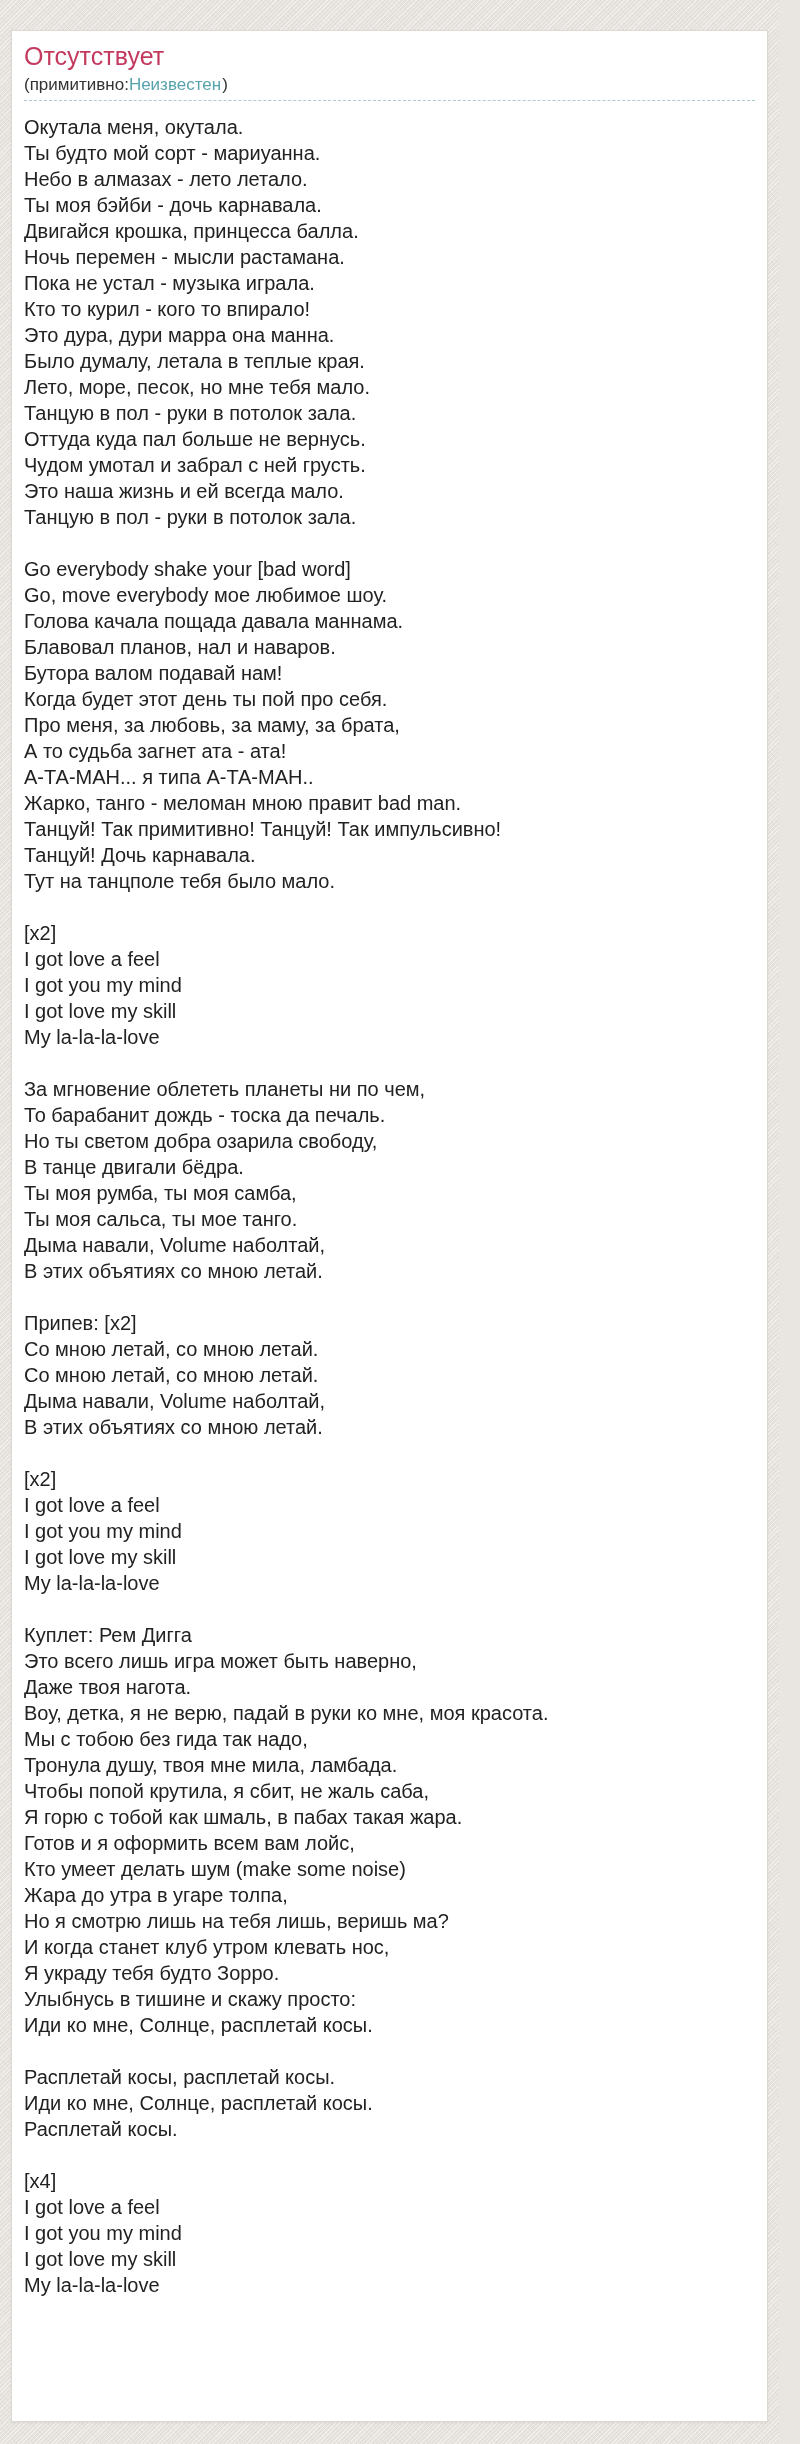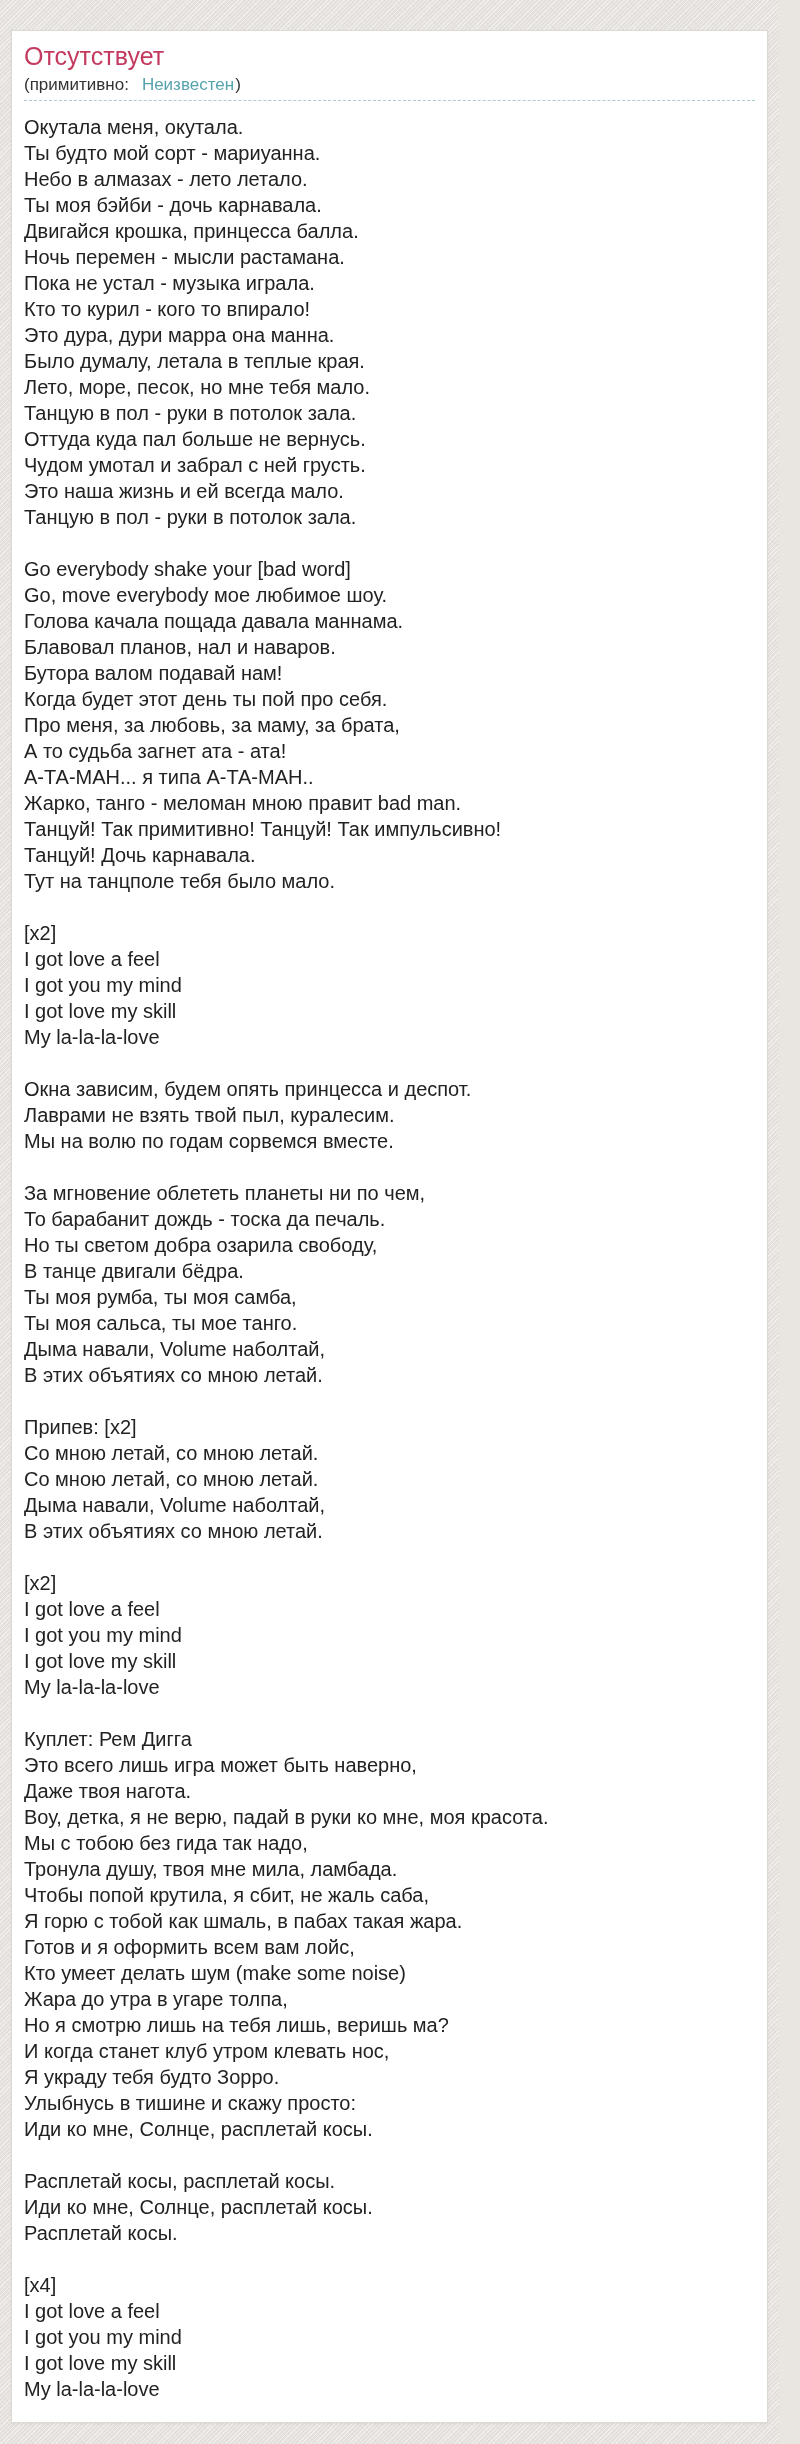--- a/index.html
+++ b/index.html
@@ -45,21 +45,21 @@
   }
   .artist-line {
     font-size: 17px;
     line-height: 22px;
     color: #333333;
     margin: 0;
   }
   .artist-line a {
     color: var(--artist-link);
     text-decoration: none;
-    margin: 0 1px 0 13px;
+    margin: 0 1px 0 0;
     text-align: center;
   }
   .divider {
     border-bottom: 1px dashed var(--divider);
     margin: 4px 0 13px 0;
     height: 0;
   }
   .lyrics {
     color: var(--body-text);
     font-size: 20px;
@@ -109,23 +109,20 @@
 А-ТА-МАН... я типа А-ТА-МАН..
 Жарко, танго - меломан мною правит bad man.
 Танцуй! Так примитивно! Танцуй! Так импульсивно!
 Танцуй! Дочь карнавала.
 Тут на танцполе тебя было мало.</p>
         <p class="lyrics-block">[x2]
 I got love a feel
 I got you my mind
 I got love my skill
 My la-la-la-love</p>
-        <p class="lyrics-block">Окна зависим, будем опять принцесса и деспот.
-Лаврами не взять твой пыл, куралесим.
-Мы на волю по годам сорвемся вместе.</p>
         <p class="lyrics-block">За мгновение облететь планеты ни по чем,
 То барабанит дождь - тоска да печаль.
 Но ты светом добра озарила свободу,
 В танце двигали бёдра.
 Ты моя румба, ты моя самба,
 Ты моя сальса, ты мое танго.
 Дыма навали, Volume наболтай,
 В этих объятиях со мною летай.</p>
         <p class="lyrics-block">Припев: [x2]
 Со мною летай, со мною летай.

